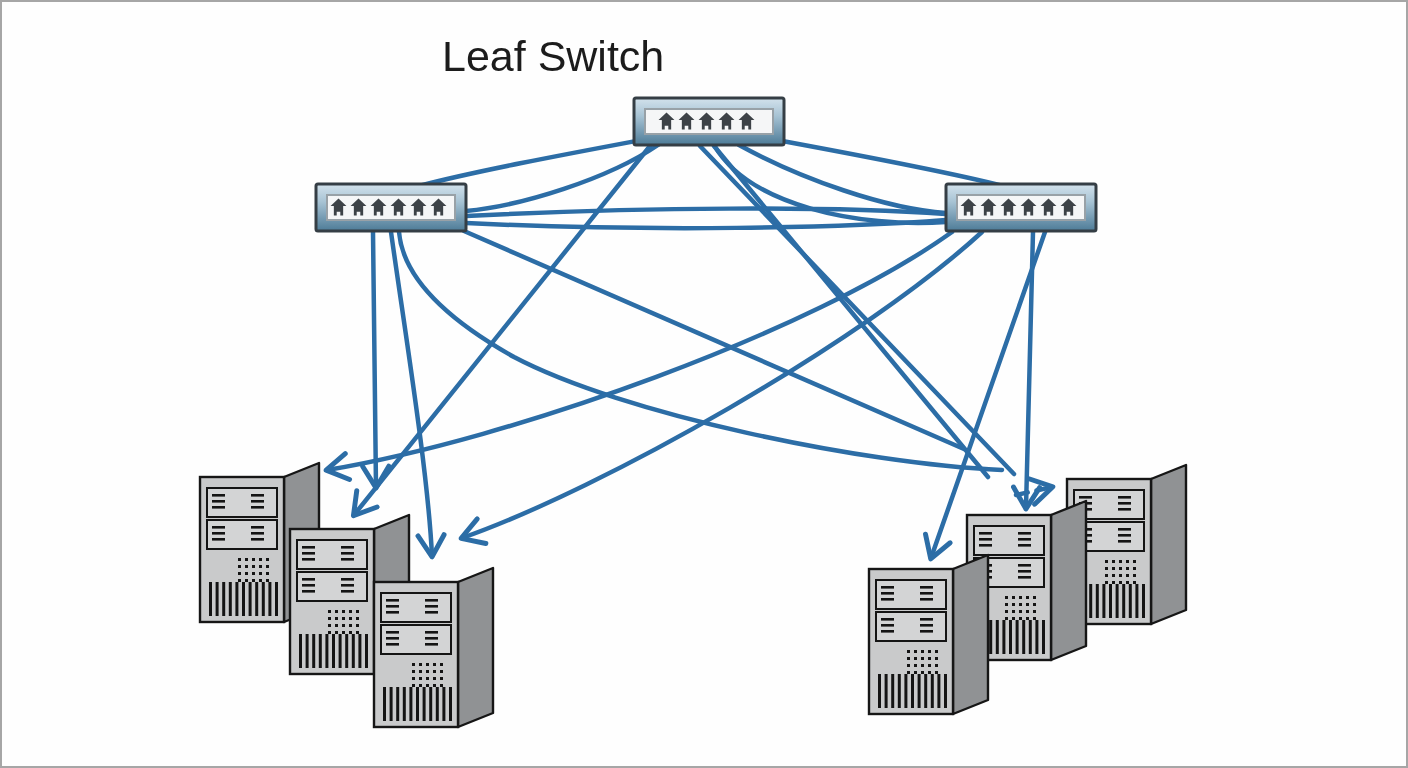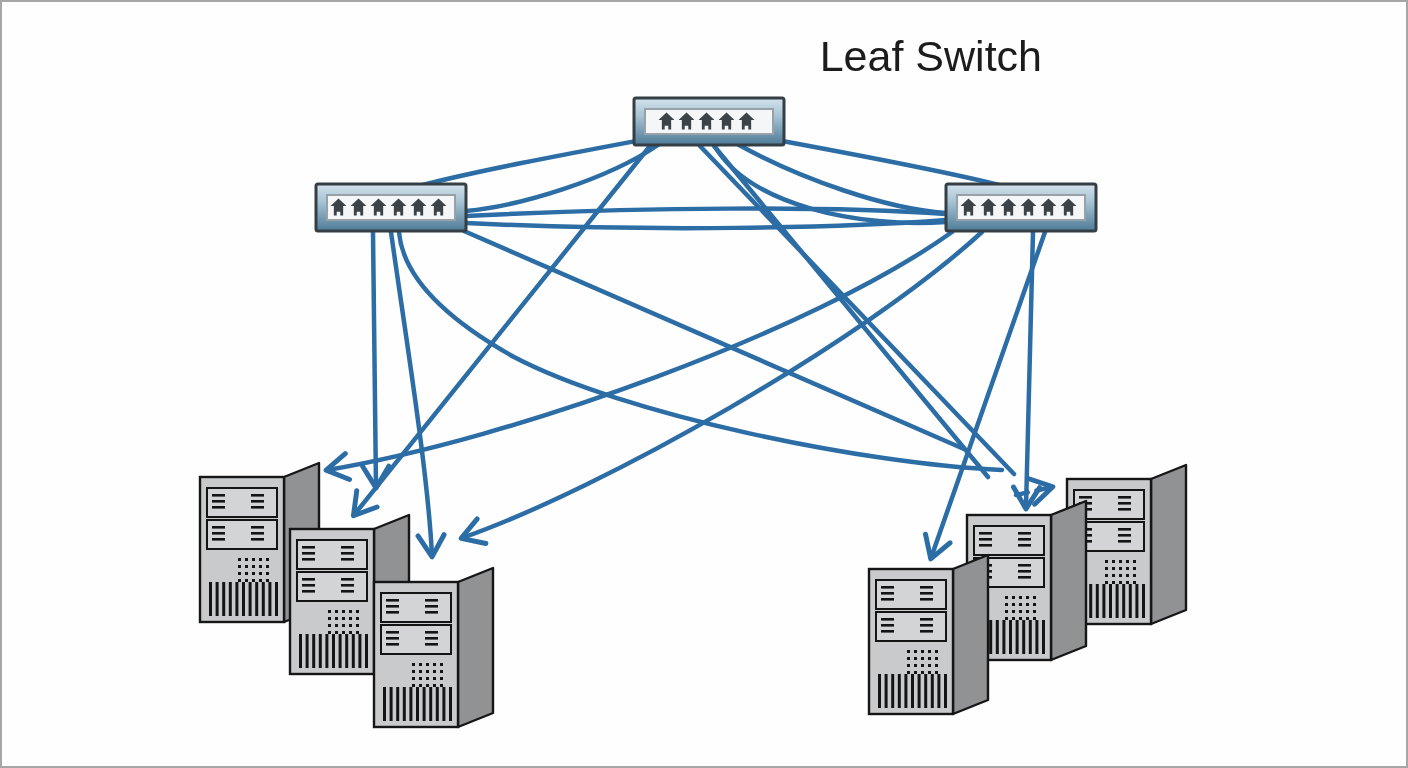--- a/index.html
+++ b/index.html
@@ -8,21 +8,21 @@
     width:1408px;height:768px;
     background:#fefefe;
     border:2px solid #a6a6a6;
     box-sizing:border-box;
     overflow:hidden;
     font-family:"Liberation Sans", sans-serif;
   }
   .diagram-title{
     position:absolute;
     left:440px;top:30px;width:600px;
-    text-align:right;
+    text-align:left;
     font-size:43px;
     font-weight:400;
     letter-spacing:0px;
     color:#1c1c1c;
     user-select:none;
   }
   svg.net{position:absolute;left:0;top:0;}
   .edge{fill:none;stroke:#2c6da6;stroke-width:4.5;stroke-linecap:round;}
   .edge.dashed{stroke-dasharray:12 9;}
 </style>

